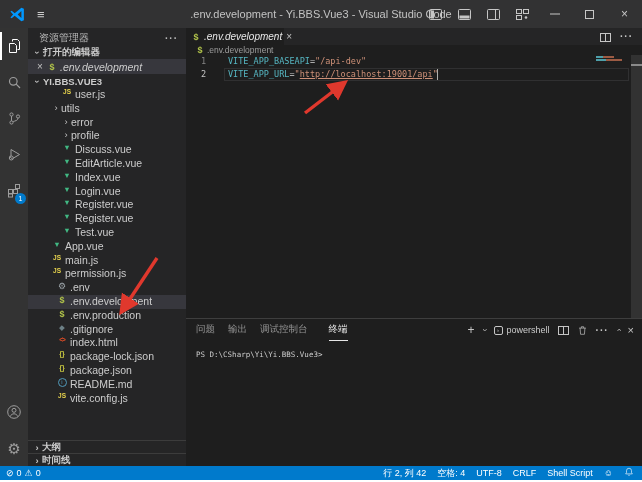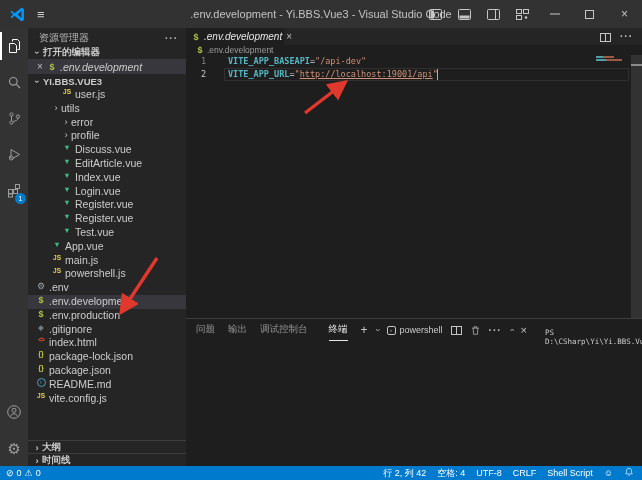--- a/index.html
+++ b/index.html
@@ -36,21 +36,21 @@
   .sb-title { height:17px; display:flex; align-items:center; padding:3px 8px 0 11px; font-size:10px; color:#b8b8b8; }
   .sb-title .more { margin-left:auto; color:#b8b8b8; letter-spacing:1px; font-weight:bold; }
   .sec-head { height:14px; display:flex; align-items:center; font-size:9.5px; font-weight:bold; color:#cccccc; padding-left:4px; }
   .sec-head .chev { width:11px; }
   .oe-item { height:15px; display:flex; align-items:center; background:#37373d; padding-left:6px; }
   .oe-close { width:12px; color:#c0c0c0; font-size:10px; text-align:center; }
   .italic { font-style:italic; }
   .tree { }
   .trow { height:13.8px; display:flex; align-items:flex-start; }
   .trow.selected { background:#37373d; }
-  .ind1 { padding-left:7px; } .ind2 { padding-left:23px; } .ind3 { padding-left:33px; }
+  .ind1 { padding-left:28px; } .ind2 { padding-left:23px; } .ind3 { padding-left:33px; }
   .tlabel { white-space:nowrap; }
   .chev { display:inline-block; width:10px; color:#c5c5c5; font-size:9.5px; text-align:center; transform:none; }
   .chev.open { transform:rotate(90deg); }
   .ticon { display:inline-flex; width:12px; justify-content:center; margin-right:2px; flex:none; align-items:center; }
   .i-js::before     { content:"JS"; color:#e8d44d; font-weight:bold; font-size:6.5px; }
   .i-vue::before    { content:"▼"; color:#41b883; font-size:7.5px; }
   .i-dollar::before { content:"$"; color:#b0c24a; font-weight:bold; font-size:9px; }
   .i-gear::before   { content:"⚙"; color:#9da5aa; font-size:9px; }
   .i-diamond::before{ content:"◆"; color:#6d8086; font-size:7.5px; }
   .i-html::before   { content:"<>"; color:#e44d26; font-weight:bold; font-size:6.5px; letter-spacing:-1px; }
@@ -68,33 +68,33 @@
   .tab-close { color:#c0c0c0; font-size:10px; }
   .tab-actions { margin-left:auto; display:flex; align-items:center; gap:9px; padding-right:9px; color:#c5c5c5; }
   .breadcrumb { height:10px; display:flex; align-items:center; gap:3px; padding-left:10px; font-size:8.5px; color:#9d9d9d; flex:none; }
   .breadcrumb .ticon { width:8px; margin:0; }
 
   .codearea { position:relative; flex:1; font-family:"DejaVu Sans Mono",monospace; font-size:8.5px; overflow:hidden; }
   .code-line { display:flex; height:13px; line-height:13px; }
   .lnum { width:20px; text-align:right; color:#858585; flex:none; }
   .lnum.active { color:#c6c6c6; }
   .ltext { padding-left:22px; white-space:pre; }
-  .key { color:#56b6c2;font-weight:bold; } .eq { color:#d4d4d4; } .str { color:#ce9178; }
+  .key { color:#56b6c2; } .eq { color:#d4d4d4; } .str { color:#ce9178; }
   .lnk { color:#ce9178; text-decoration:underline; }
   .cur-line { position:absolute; left:38px; right:13px; top:13px; height:13px; border:1px solid #303031; pointer-events:none; }
   .cursor { position:absolute; left:251px; top:14px; width:1px; height:11px; background:#aeafad; }
   .minimap { position:absolute; right:16px; top:1px; width:30px; height:10px; }
   .mm-row { height:2px; margin-bottom:1px; background:linear-gradient(90deg,#56b6c2 0 38%,#b3664a 38% 100%); opacity:.85; }
   .mm-row.r2 { width:26px; }
   .mm-row.r1 { width:18px; }
   .scrollstrip { position:absolute; right:0; top:0; bottom:0; width:11px; background:rgba(121,121,121,0.22); }
   .cl-marker { position:absolute; right:0; top:9px; width:11px; height:2px; background:#8a8a8a; }
 
   
-  .panel { height:148px; flex:none; border-top:1px solid #3e3e3e; display:flex; flex-direction:row; background:#1e1e1e; }
+  .panel { height:148px; flex:none; border-top:1px solid #3e3e3e; display:flex; flex-direction:column; background:#1e1e1e; }
   .panel-head { height:22px; display:flex; align-items:center; padding:0 8px 0 10px; flex:none; }
   .ptab { font-size:9.5px; color:#969696; margin-right:13px; height:100%; display:flex; align-items:center; border-bottom:1px solid transparent; }
   .ptab.active { color:#e7e7e7; border-bottom-color:#e7e7e7;margin-left:8px; }
   .panel-actions { margin-left:auto; display:flex; align-items:center; gap:8px; color:#c5c5c5; }
   .pa-icon { display:flex; align-items:center; justify-content:center; }
   .plus { font-size:12px; line-height:1; }
   .chev-down { display:inline-block; transform:rotate(90deg); font-size:9px; }
   .chev-up { display:inline-block; transform:rotate(-90deg); font-size:9px; }
   .shell-item { display:flex; align-items:center; gap:4px; font-size:9px; color:#cccccc; }
   .term-box { width:9px; height:9px; border:1px solid #c5c5c5; border-radius:2px; font-size:6px; line-height:7px; text-align:center; color:#c5c5c5; }
@@ -284,21 +284,21 @@
         <div class="trow ind2">
             <span class="ticon i-vue"></span>
             <span class="tlabel">App.vue</span>
           </div>
         <div class="trow ind2">
             <span class="ticon i-js"></span>
             <span class="tlabel">main.js</span>
           </div>
         <div class="trow ind2">
             <span class="ticon i-js"></span>
-            <span class="tlabel">powershell.js</span>
+            <span class="tlabel">permission.js</span>
           </div>
         <div class="trow ind1">
             <span class="ticon i-gear"></span>
             <span class="tlabel">.env</span>
           </div>
         <div class="trow ind1 selected">
             <span class="ticon i-dollar"></span>
             <span class="tlabel">.env.development</span>
           </div>
         <div class="trow ind1">

